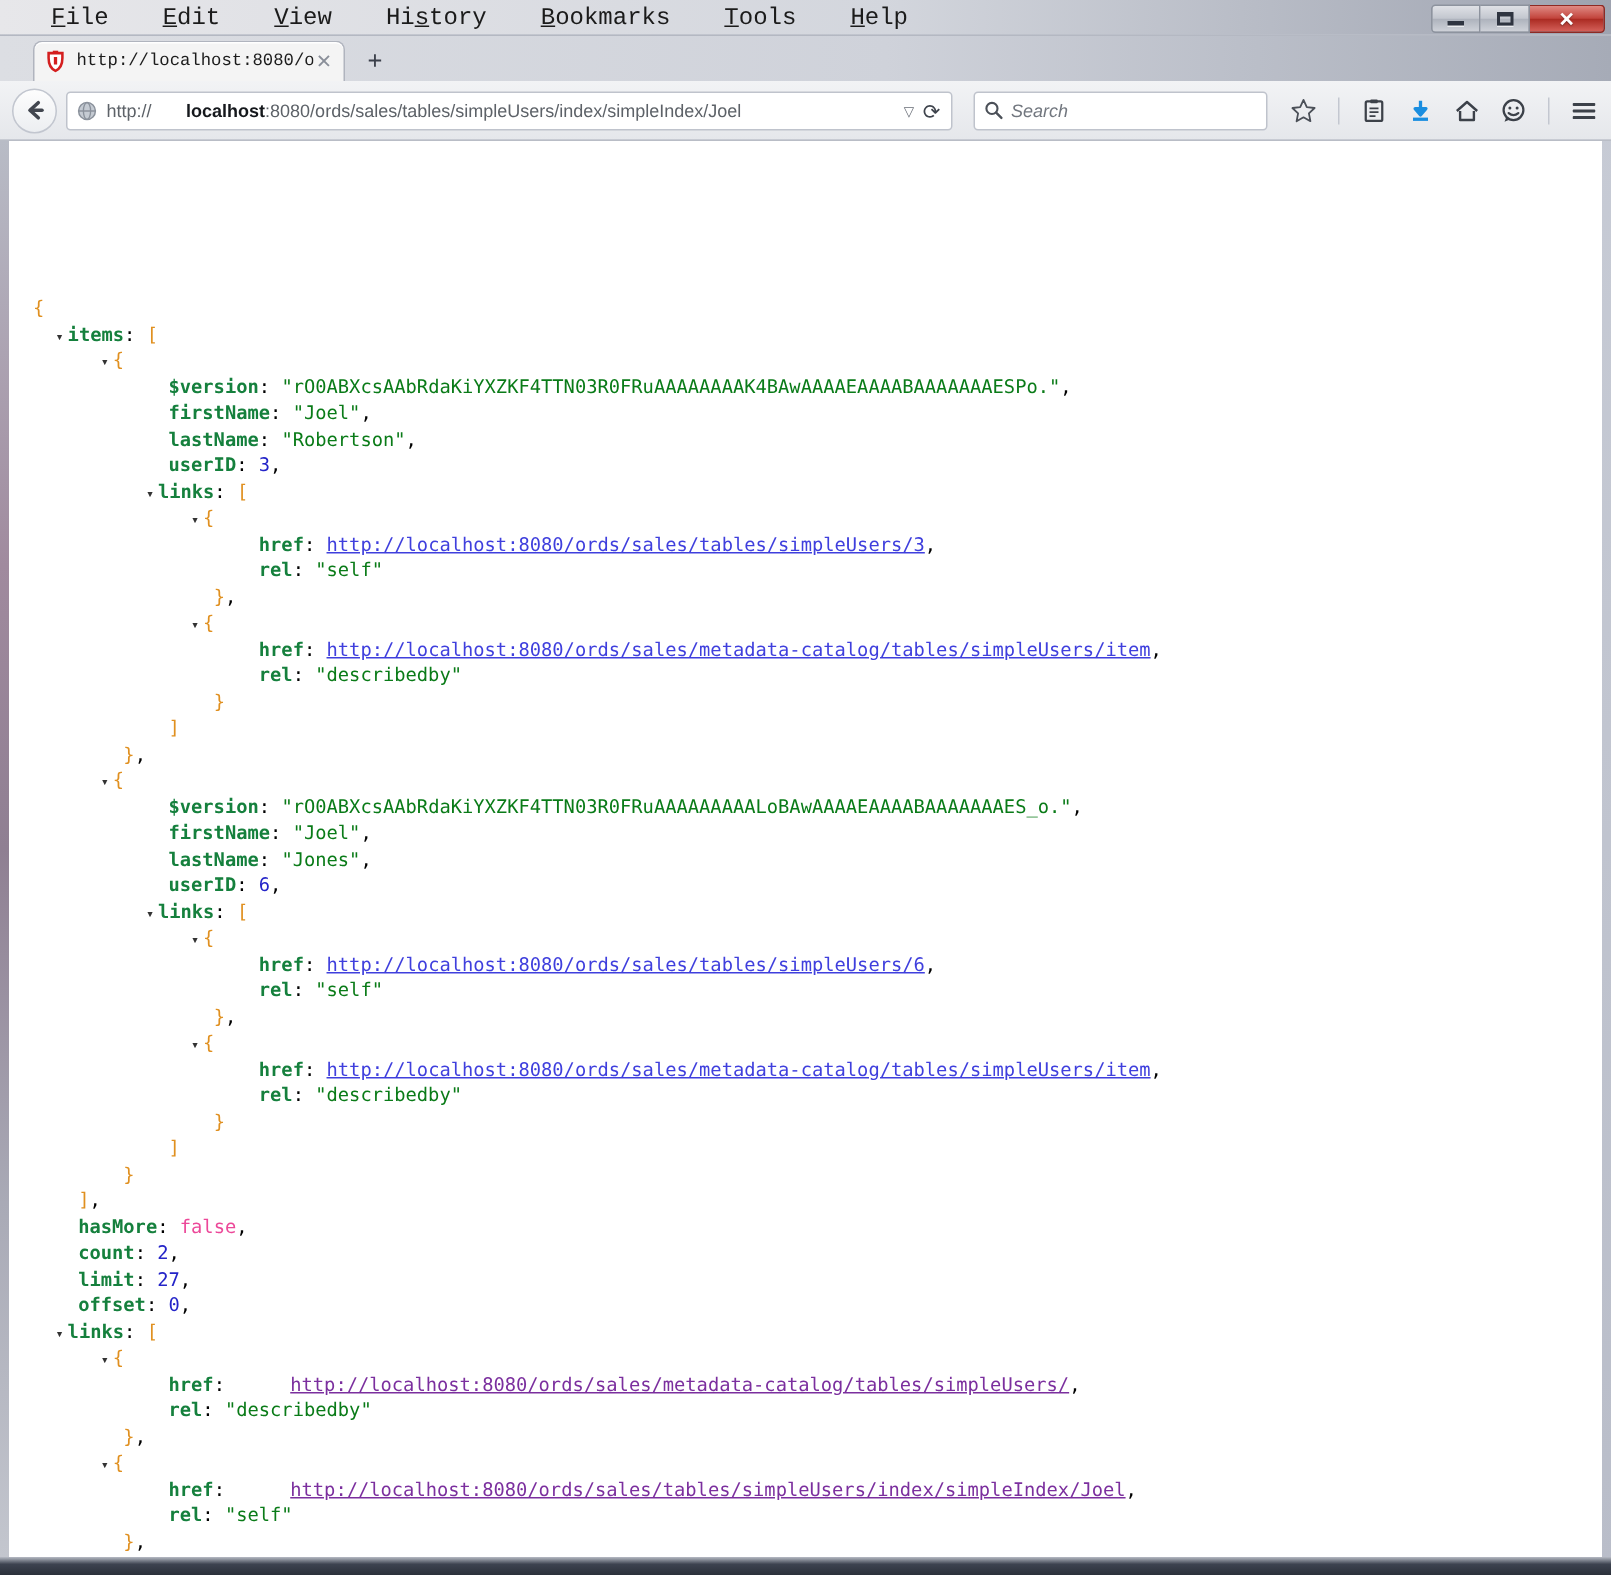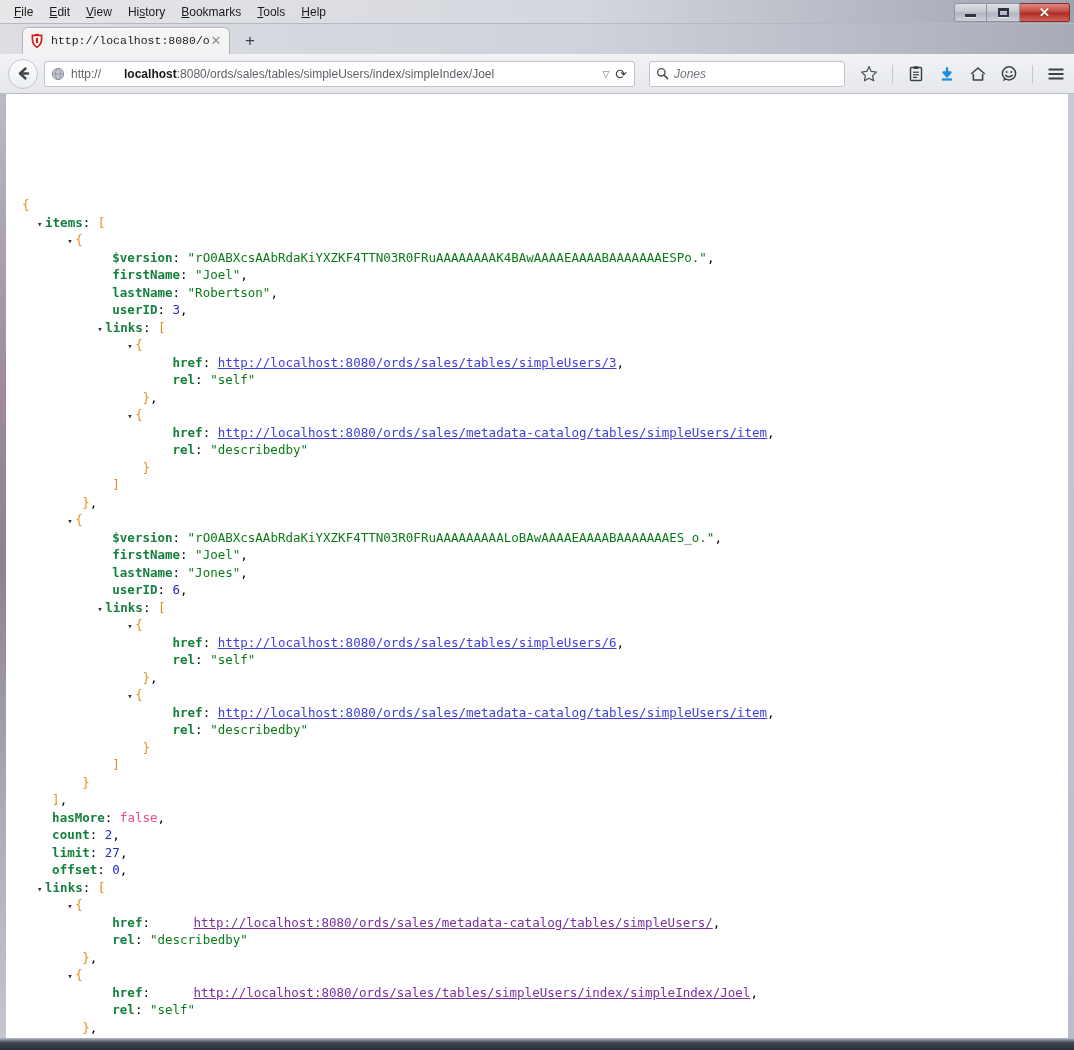--- a/index.html
+++ b/index.html
@@ -32,27 +32,28 @@
   }
   #menubar {
     position: absolute; left: 6px; top: 2px;
     height: 20px;
     display: flex;
     align-items: center;
     gap: 0px;
     z-index: 6;
   }
   .menu-item {
-    font-family: Liberation Sans, sans-serif;
-    font-size: 12px;
+    font-family: Liberation Mono, monospace;
+    font-size: 16px;
     color: #1b1b1b;
     padding: 2px 8px;
     line-height: 16px;
     cursor: default;
     white-space: nowrap;
+    margin-left: 20px;
   }
   .menu-item u { text-decoration: underline; }
 
   
   #wincontrols {
     position: absolute; right: 4px; top: 2px;
     display: flex; align-items: center; gap: 0px;
     height: 20px;
     z-index: 6;
   }
@@ -332,21 +333,21 @@
       <div id="url-text"><span>http://</span><b>localhost</b><span>:8080/ords/sales/tables/simpleUsers/index/simpleIndex/Joel</span></div>
       <div class="url-dropdown">▽</div>
       <div id="reload-button">⟳</div>
     </div>
 
     <div id="searchbar">
       <svg width="13" height="13" viewBox="0 0 13 13">
         <circle cx="5.3" cy="5.3" r="3.7" fill="none" stroke="#4b5058" stroke-width="1.4"></circle>
         <line x1="8.1" y1="8.1" x2="11.6" y2="11.6" stroke="#4b5058" stroke-width="1.6" stroke-linecap="round"></line>
       </svg>
-      <div id="search-placeholder">Jones</div>
+      <div id="search-placeholder">Search</div>
     </div>
 
     <div id="toolbar-icons">
       <div class="tb-icon">
         <svg width="18" height="18" viewBox="0 0 18 18">
           <path d="M9 1.6 L11.2 6.4 L16.4 7 L12.6 10.6 L13.6 15.8 L9 13.2 L4.4 15.8 L5.4 10.6 L1.6 7 L6.8 6.4 Z" fill="none" stroke="#4b5058" stroke-width="1.2" stroke-linejoin="round"></path>
         </svg>
       </div>
       <div class="tb-sep"></div>
       <div class="tb-icon">

